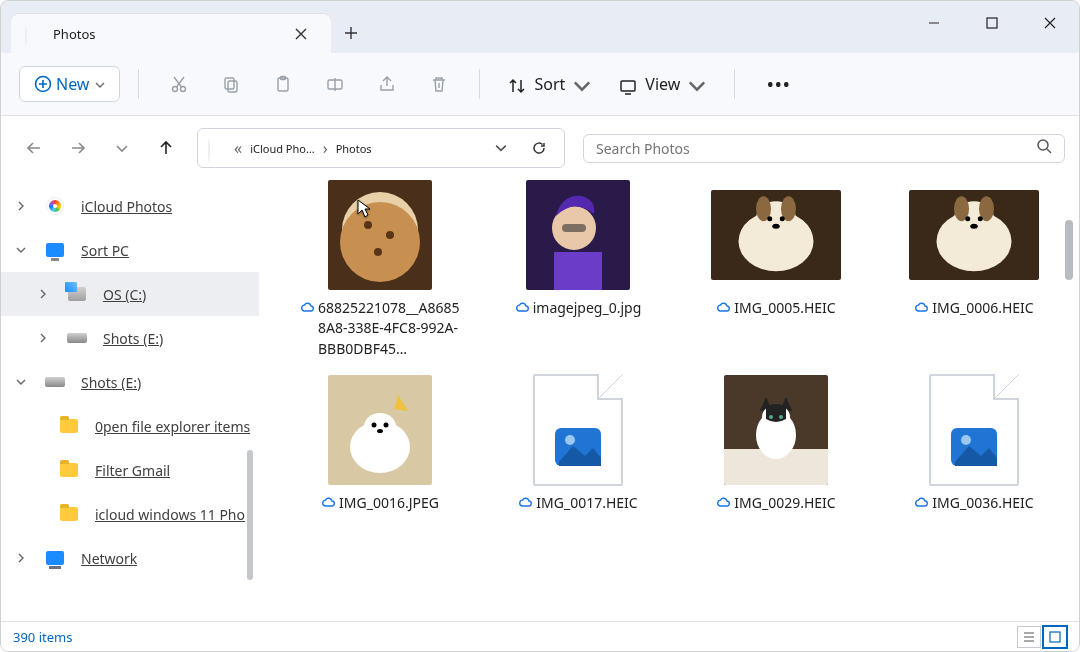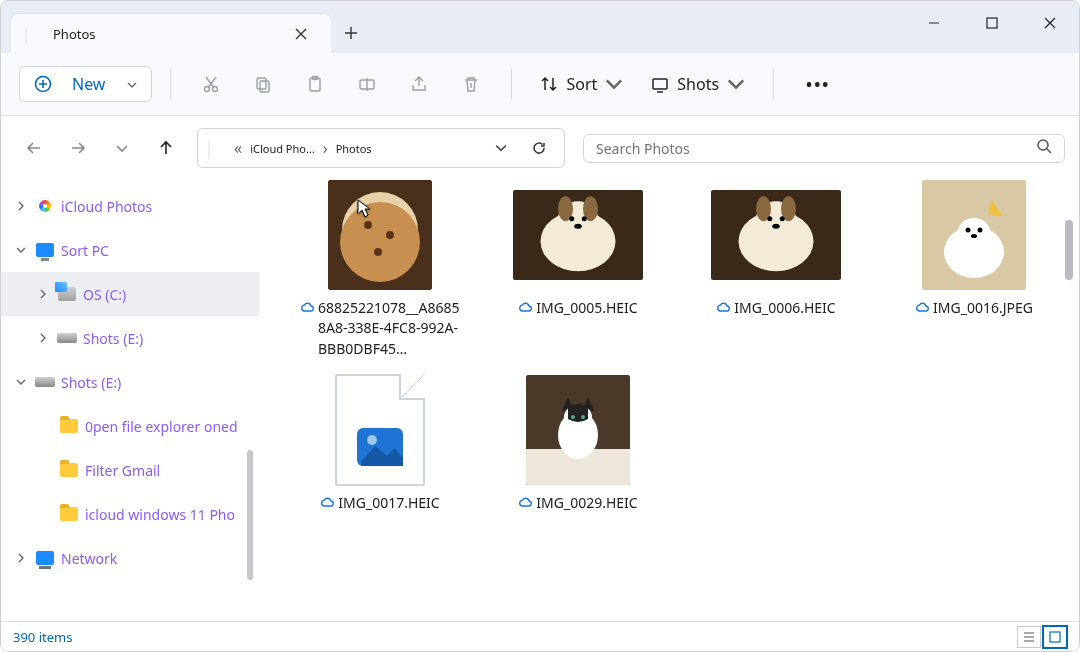--- a/index.html
+++ b/index.html
@@ -13,26 +13,26 @@
 .tab .tab-close { margin-left: auto; width: 32px; height: 28px; display:flex; align-items:center; justify-content:center; border-radius:4px; cursor:pointer;}
 .tab .tab-close svg{width:12px;height:12px;}
 .new-tab { width: 40px; height: 40px; display:flex; align-items:center; justify-content:center; }
 .new-tab svg{width:14px;height:14px;}
 .win-controls { position: absolute; right: 0; top: 0; display: flex; height: 44px; }
 .win-btn { width: 58px; display:flex; align-items:center; justify-content:center; }
 .win-btn svg{width:14px;height:14px;}
 
 
 .toolbar { height: 62px; display:flex; align-items:center; padding: 0 18px; gap: 8px; border-bottom: 1px solid rgba(0,0,0,0); background:#f7f9fc;}
-.new-btn { display:flex; align-items:center; gap:20px; border:1px solid #d0d5dd; padding:6px 14px; border-radius:6px; color:#0067c0; background:#fff;}
+.new-btn { display:flex; align-items:center; gap:4px; border:1px solid #d0d5dd; padding:6px 14px; border-radius:6px; color:#0067c0; background:#fff;}
 .new-btn .chev{color:#555;margin-left:2px;}
 .tb-sep { width:1px; height:30px; background:#d8dbe0; margin:0 10px;}
 .tb-icon { width:44px; height:36px; display:flex; align-items:center; justify-content:center; color:#9aa0a6; }
 .tb-icon svg{width:20px;height:20px;}
-.sort-btn, .view-btn { display:flex; align-items:center; gap:8px; padding:6px 10px; color:#222;}
+.sort-btn, .view-btn { display:flex; align-items:flex-end; gap:8px; padding:6px 10px; color:#222;}
 .sort-btn svg,.view-btn svg{width:18px;height:18px;}
 .more{letter-spacing:2px; font-weight:bold; padding:0 14px;color:#222;}
 
 .divider { height:1px; background:#e0e0e0; margin:0;}
 
 
 .navrow { height: 64px; display:flex; align-items:center; padding: 0 14px; gap: 6px; background:#fff;}
 .nav-arrow{ width:38px;height:38px;display:flex;align-items:center;justify-content:center;color:#888;}
 .nav-arrow.enabled{color:#222;}
 .nav-arrow svg{width:16px;height:16px;}
@@ -42,21 +42,21 @@
 .addrbar .ab-icon{width:18px;height:18px;}
 .addrbar .spacer{flex:1;}
 .addrbar .dd,.addrbar .rf{width:30px;display:flex;justify-content:center;color:#444;}
 .searchbar{ flex:1; height:29px; border:1px solid #d0d5dd; border-radius:6px; display:flex; align-items:center; padding:0 12px; margin-left:12px;}
 .searchbar input{border:none;outline:none;flex:1;font-size:14px;color:#333;background:transparent;}
 .searchbar .srch{color:#555;}
 
 
 .main { display:flex; height: 472px; }
 .sidebar { width: 258px; padding:4px 0; overflow:hidden; position:relative;}
-.tree-item{ display:flex; align-items:center; height:44px; padding-left:12px; font-size:14px; color:#8b5cf6; gap:6px; cursor:default;}
+.tree-item{ display:flex; align-items:center; height:44px; padding-left:12px; font-size:14px; color:#404040; gap:16px; cursor:default;text-decoration:underline;}
 .tree-item.l2{padding-left:34px;}
 .tree-item.l3{padding-left:58px;}
 .tree-item.selected{background:#eceef1;}
 .tree-caret{width:16px;display:flex;justify-content:center;color:#666;}
 .tree-caret svg{width:10px;height:10px;}
 .tree-icon{width:20px;height:20px;display:flex;align-items:center;justify-content:center;}
 .tree-label{white-space:nowrap;overflow:hidden;text-overflow:ellipsis;}
 .side-scroll{position:absolute;right:6px;top:0;width:6px;height:100%;}
 .side-thumb{position:absolute;right:0;top:270px;width:6px;height:130px;background:#c4c7cc;border-radius:3px;}
 
@@ -190,21 +190,21 @@
     <span>Sort</span>
     <svg width="10" height="10" viewBox="0 0 10 10" stroke="#666" stroke-width="1.4" fill="none">
         <path d="M1 3 L5 7 L9 3"></path>
       </svg>
   </div>
   <div class="view-btn">
     <svg viewBox="0 0 18 18" fill="none" stroke="#222" stroke-width="1.5">
         <rect x="2" y="4" width="14" height="10" rx="1"></rect>
         <path d="M6 17 H12"></path>
       </svg>
-    <span>Shots</span>
+    <span>View</span>
     <svg width="10" height="10" viewBox="0 0 10 10" stroke="#666" stroke-width="1.4" fill="none">
         <path d="M1 3 L5 7 L9 3"></path>
       </svg>
   </div>
   <div class="tb-sep"></div>
   <div class="more">•••</div>
 </div>
 
 <div class="divider"></div>
 
@@ -312,21 +312,21 @@
         </span>
       <span class="tree-icon">
           <span class="drive-icon"></span>
         </span>
       <span class="tree-label">Shots (E:)</span>
     </div>
     <div class="tree-item l3">
       <span class="tree-icon">
           <span class="folder-icon"></span>
         </span>
-      <span class="tree-label">0pen file explorer oned</span>
+      <span class="tree-label">0pen file explorer items</span>
     </div>
     <div class="tree-item l3">
       <span class="tree-icon">
           <span class="folder-icon"></span>
         </span>
       <span class="tree-label">Filter Gmail</span>
     </div>
     <div class="tree-item l3">
       <span class="tree-icon">
           <span class="folder-icon"></span>
@@ -360,20 +360,37 @@
                 <circle cx="40" cy="45" r="4" fill="#5a3418"></circle>
                 <circle cx="62" cy="55" r="4" fill="#5a3418"></circle>
                 <circle cx="50" cy="72" r="4" fill="#5a3418"></circle>
               </svg></div>
           </div>
     <div class="fname">
       <span class="cloud"><svg viewBox="0 0 14 14" fill="none" stroke="#1a73e8" stroke-width="1.4">
                 <path d="M4 10 A3 3 0 0 1 4.5 4.1 A3.5 3.5 0 0 1 11 5 A2.5 2.5 0 0 1 10.5 10 Z"></path>
               </svg></span>
       <span class="txt">68825221078__A86858A8-338E-4FC8-992A-BBB0DBF45…</span>
+    </div>
+        </div>
+        <div class="file">
+    <div class="thumb">
+            <div class="thumb-img" style="width:104px;height:110px"><svg width="104" height="110" viewBox="0 0 104 110" preserveAspectRatio="xMidYMid slice">
+                <rect width="104" height="110" fill="#2a1a4a"></rect>
+                <circle cx="48" cy="48" r="22" fill="#e8c8a8"></circle>
+                <path d="M30 36 Q48 18 68 34 Q70 20 56 16 Q36 14 30 36" fill="#5528b0"></path>
+                <rect x="36" y="44" width="24" height="8" rx="4" fill="#333" opacity="0.6"></rect>
+                <rect x="28" y="72" width="48" height="38" fill="#6a3cc8"></rect>
+              </svg></div>
+          </div>
+    <div class="fname">
+      <span class="cloud"><svg viewBox="0 0 14 14" fill="none" stroke="#1a73e8" stroke-width="1.4">
+                <path d="M4 10 A3 3 0 0 1 4.5 4.1 A3.5 3.5 0 0 1 11 5 A2.5 2.5 0 0 1 10.5 10 Z"></path>
+              </svg></span>
+      <span class="txt">imagejpeg_0.jpg</span>
     </div>
         </div>
         <div class="file">
     <div class="thumb">
             <div class="thumb-img" style="width:130px;height:90px"><svg width="130" height="90" viewBox="0 0 104 110" preserveAspectRatio="xMidYMid slice">
                 <rect width="130" height="90" x="-13" y="10" fill="#3a2818"></rect>
                 <ellipse cx="52" cy="60" rx="30" ry="24" fill="#f4ead8"></ellipse>
                 <ellipse cx="52" cy="42" rx="16" ry="14" fill="#f4ead8"></ellipse>
                 <ellipse cx="42" cy="34" rx="6" ry="10" fill="#8a6840"></ellipse>
                 <ellipse cx="62" cy="34" rx="6" ry="10" fill="#8a6840"></ellipse>
@@ -460,20 +477,38 @@
                 <circle cx="57" cy="42" r="2" fill="#5a8"></circle>
               </svg></div>
           </div>
     <div class="fname">
       <span class="cloud"><svg viewBox="0 0 14 14" fill="none" stroke="#1a73e8" stroke-width="1.4">
                 <path d="M4 10 A3 3 0 0 1 4.5 4.1 A3.5 3.5 0 0 1 11 5 A2.5 2.5 0 0 1 10.5 10 Z"></path>
               </svg></span>
       <span class="txt">IMG_0029.HEIC</span>
     </div>
         </div>
+        <div class="file">
+    <div class="thumb">
+            <div class="doc-icon">
+              <div class="doc-fold"></div>
+              <svg class="doc-glyph" viewBox="0 0 46 38">
+                <rect width="46" height="38" rx="6" fill="#2074d4"></rect>
+                <circle cx="15" cy="12" r="5" fill="#9cc8f0"></circle>
+                <path d="M4 34 L18 18 L30 28 L38 20 L46 30 V38 H4 Z" fill="#1558a6"></path>
+              </svg>
+            </div>
+          </div>
+    <div class="fname">
+      <span class="cloud"><svg viewBox="0 0 14 14" fill="none" stroke="#1a73e8" stroke-width="1.4">
+                <path d="M4 10 A3 3 0 0 1 4.5 4.1 A3.5 3.5 0 0 1 11 5 A2.5 2.5 0 0 1 10.5 10 Z"></path>
+              </svg></span>
+      <span class="txt">IMG_0036.HEIC</span>
+    </div>
+        </div>
       </div>
     <div class="content-scroll"></div>
   </div>
 </div>
 
 <div class="statusbar">
   <span>390 items</span>
   <div class="viewtoggle">
     <div class="vt">
         <svg width="14" height="14" viewBox="0 0 14 14" stroke="#555" stroke-width="1.2">

